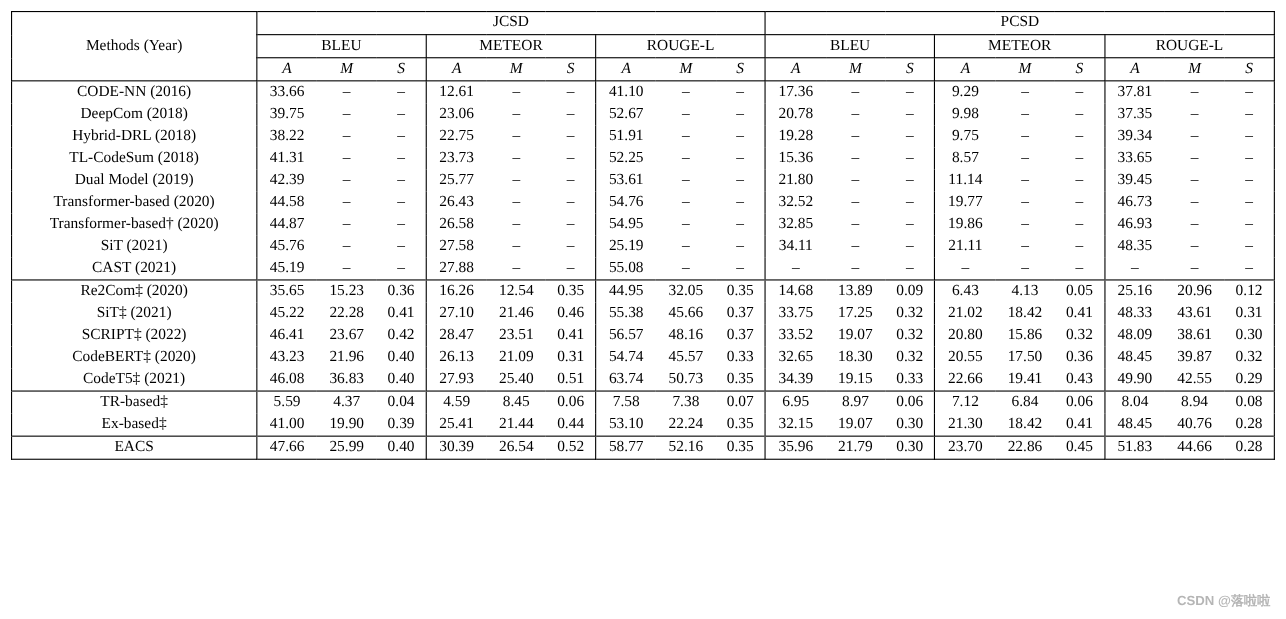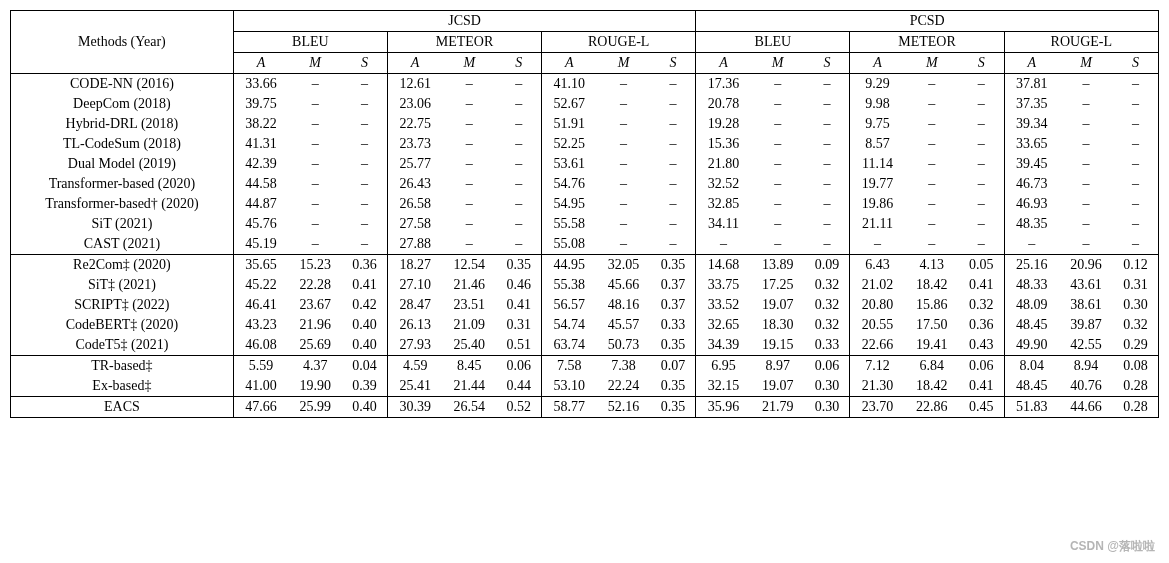--- a/index.html
+++ b/index.html
@@ -228,21 +228,21 @@
         <td class="br">–</td>
       </tr>
       <tr>
         <td class="method bl br">SiT (2021)</td>
         <td class="bold">45.76</td>
         <td class="">–</td>
         <td class="br">–</td>
         <td class="bold">27.58</td>
         <td class="">–</td>
         <td class="br">–</td>
-        <td class="bold">55.58</td>
+        <td class="bold">25.19</td>
         <td class="">–</td>
         <td class="br">–</td>
         <td class="bold">34.11</td>
         <td class="">–</td>
         <td class="br">–</td>
         <td class="bold">21.11</td>
         <td class="">–</td>
         <td class="br">–</td>
         <td class="bold">48.35</td>
         <td class="">–</td>
@@ -267,21 +267,21 @@
         <td class="br">–</td>
         <td class="">–</td>
         <td class="">–</td>
         <td class="br">–</td>
       </tr>
       <tr>
         <td class="method bl br bt">Re2Com‡ (2020)</td>
         <td class="bt">35.65</td>
         <td class="bt">15.23</td>
         <td class="br bt">0.36</td>
-        <td class="bt">18.27</td>
+        <td class="bt">16.26</td>
         <td class="bt">12.54</td>
         <td class="br bt">0.35</td>
         <td class="bt">44.95</td>
         <td class="bt">32.05</td>
         <td class="br bt">0.35</td>
         <td class="bt">14.68</td>
         <td class="bt">13.89</td>
         <td class="br bt">0.09</td>
         <td class="bt">6.43</td>
         <td class="bt">4.13</td>
@@ -349,21 +349,21 @@
         <td class="">20.55</td>
         <td class="">17.50</td>
         <td class="br">0.36</td>
         <td class="">48.45</td>
         <td class="">39.87</td>
         <td class="br">0.32</td>
       </tr>
       <tr>
         <td class="method bl br">CodeT5‡ (2021)</td>
         <td class="">46.08</td>
-        <td class="bold">25.69</td>
+        <td class="bold">36.83</td>
         <td class="br">0.40</td>
         <td class="">27.93</td>
         <td class="bold">25.40</td>
         <td class="br">0.51</td>
         <td class="bold">63.74</td>
         <td class="bold">50.73</td>
         <td class="br">0.35</td>
         <td class="bold">34.39</td>
         <td class="bold">19.15</td>
         <td class="br">0.33</td>

